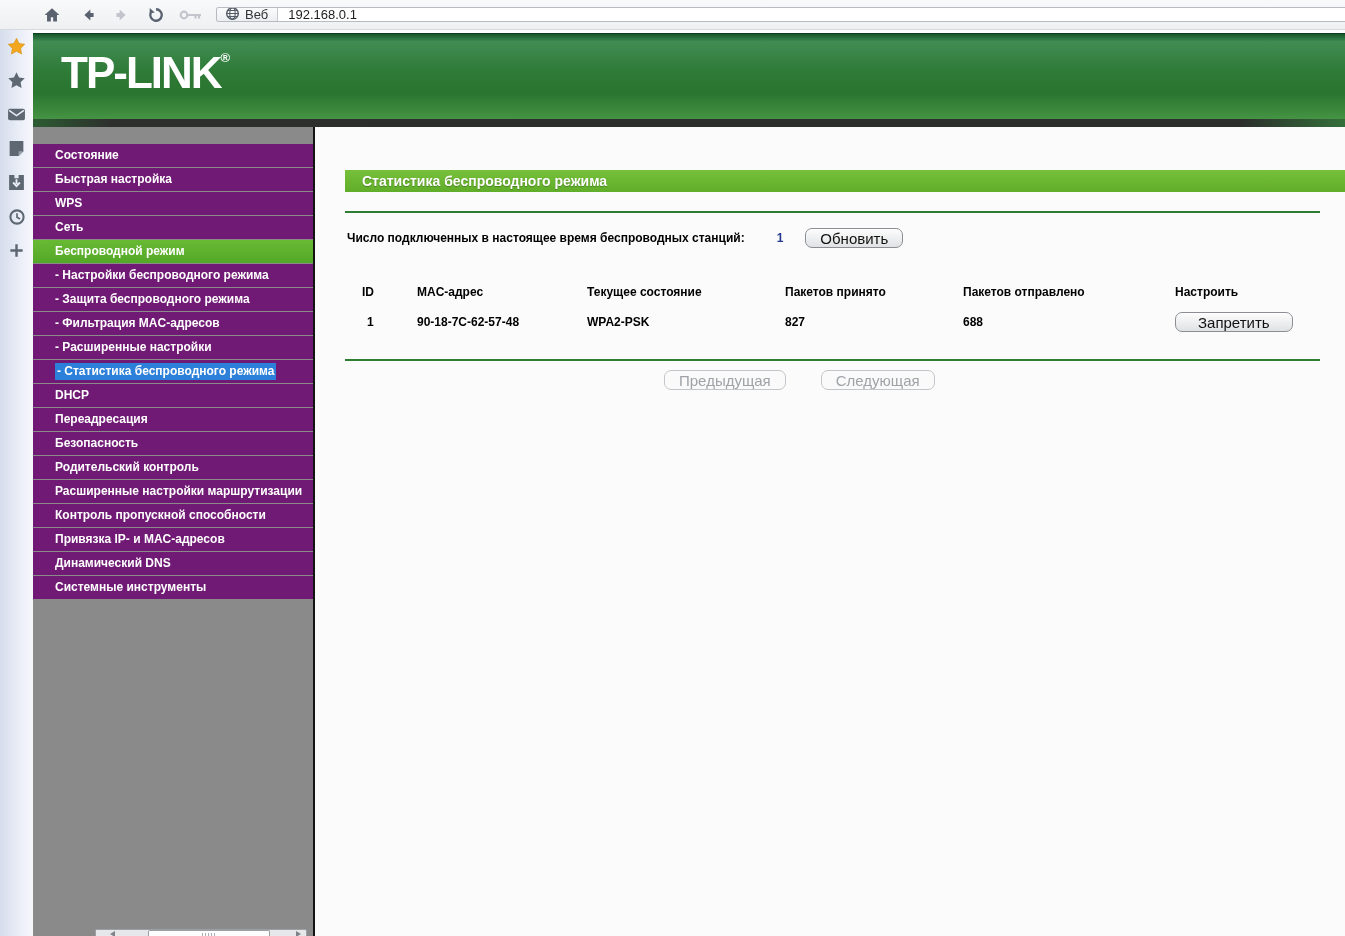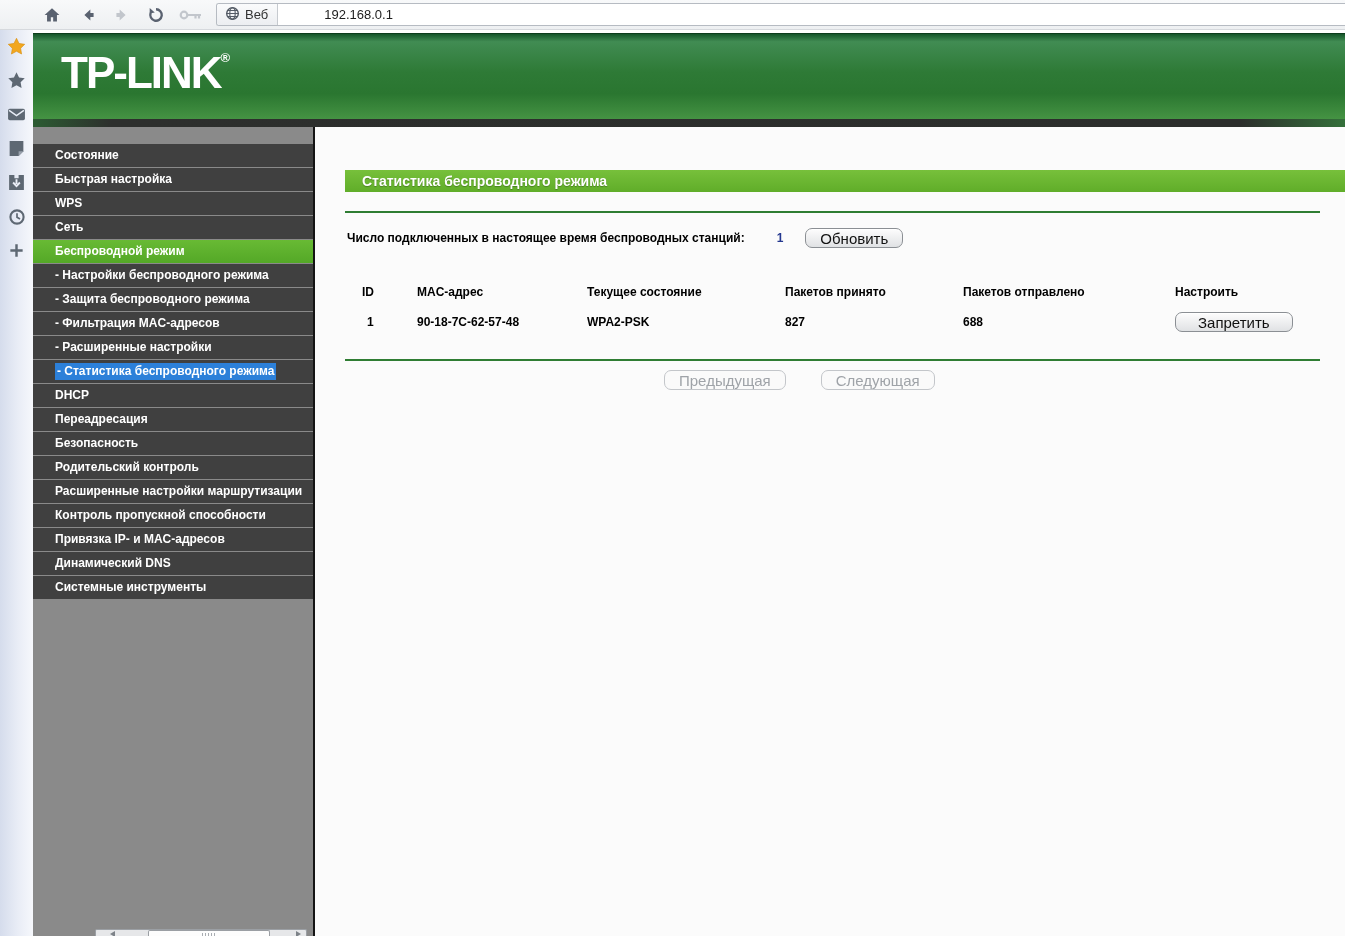--- a/index.html
+++ b/index.html
@@ -9,23 +9,23 @@
   
   .toolbar { position:absolute; left:0; top:0; width:1345px; height:30px;
     background:linear-gradient(#f8f9fa,#eef0f2); border-bottom:1px solid #d6d9dd;
     display:flex; align-items:center; z-index:5; }
   .tb-icon { width:20px; height:20px; display:flex; align-items:center; justify-content:center; flex:0 0 auto; }
   .tb-home { margin-left:42px; }
   .tb-back { margin-left:16px; }
   .tb-fwd  { margin-left:14px; }
   .tb-reload { margin-left:14px; }
   .tb-key { margin-left:12px; width:26px; }
-  .addressbar { margin-left:12px; flex:1 1 auto; height:23px; background:#fff;
+  .addressbar { margin-left:12px; flex:1 1 auto; height:15px; background:#fff;
     border:1px solid #b6bbc2; border-right:none; border-radius:3px 0 0 3px;
-    display:flex; align-items:center; overflow:hidden;gap:36px; }
+    display:flex; align-items:center; overflow:hidden; }
   .web-badge { height:100%; display:flex; align-items:center; gap:5px; padding:0 9px 0 8px;
     background:linear-gradient(#fafbfc,#eceef1); border-right:1px solid #c6cacf;
     font-size:13px; color:#333; cursor:pointer; }
   .url-text { font-size:13px; color:#1d1d1d; padding-left:10px; }
 
   .browser-sidebar { position:absolute; left:0; top:30px; width:33px; height:906px;
     background:linear-gradient(90deg,#d5dcec 0%,#e9edf6 55%,#f6f8fc 100%);
     display:flex; flex-direction:column; align-items:center; z-index:4; }
   .sb-icon { width:19px; height:19px; margin-top:15px; display:flex; align-items:center; justify-content:center; cursor:pointer; }
   .sb-icon:first-child { margin-top:7px; }
@@ -36,21 +36,21 @@
     border-top:1px solid #0d3d1c; }
   .logo { position:absolute; left:28px; top:17px; color:#fff; font-weight:bold;
     font-size:44px; letter-spacing:-2px; line-height:1; }
   .logo sup { font-size:13px; letter-spacing:0; vertical-align:26px; }
   .banner-edge { position:absolute; left:33px; top:119px; width:1312px; height:8px;
     background:linear-gradient(90deg,#2c5c32 0%,#2d2f2d 6%,#2c2e2c 92%,#34703a 100%); }
 
   
   .nav-col { position:absolute; left:33px; top:127px; width:282px; height:809px;
     background:#8a8a8a; border-right:2px solid #141414; padding-top:17px; }
-  .menu-item { height:23px; line-height:23px; margin-bottom:1px; background:#404040;
+  .menu-item { height:23px; line-height:23px; margin-bottom:1px; background:#701a75;
     color:#fff; font-size:12px; font-weight:bold; padding-left:22px; cursor:pointer;
     white-space:nowrap; overflow:hidden; }
   .menu-item.sub { }
   .menu-item.selected { background:linear-gradient(#68ba34,#54a827); }
   .menu-item .hl { background:#2c80d9; padding:1px 2px 2px 2px; }
 
   .hscroll { position:absolute; left:62px; bottom:0; width:212px; height:7px;
     background:#e6e7e9; border:1px solid #9b9fa4; border-bottom:none; border-radius:2px 2px 0 0; }
   .hs-thumb { position:absolute; left:52px; top:0; width:122px; height:7px;
     background:#fdfdfd; border:1px solid #9b9fa4; border-bottom:none; border-radius:2px 2px 0 0; }

